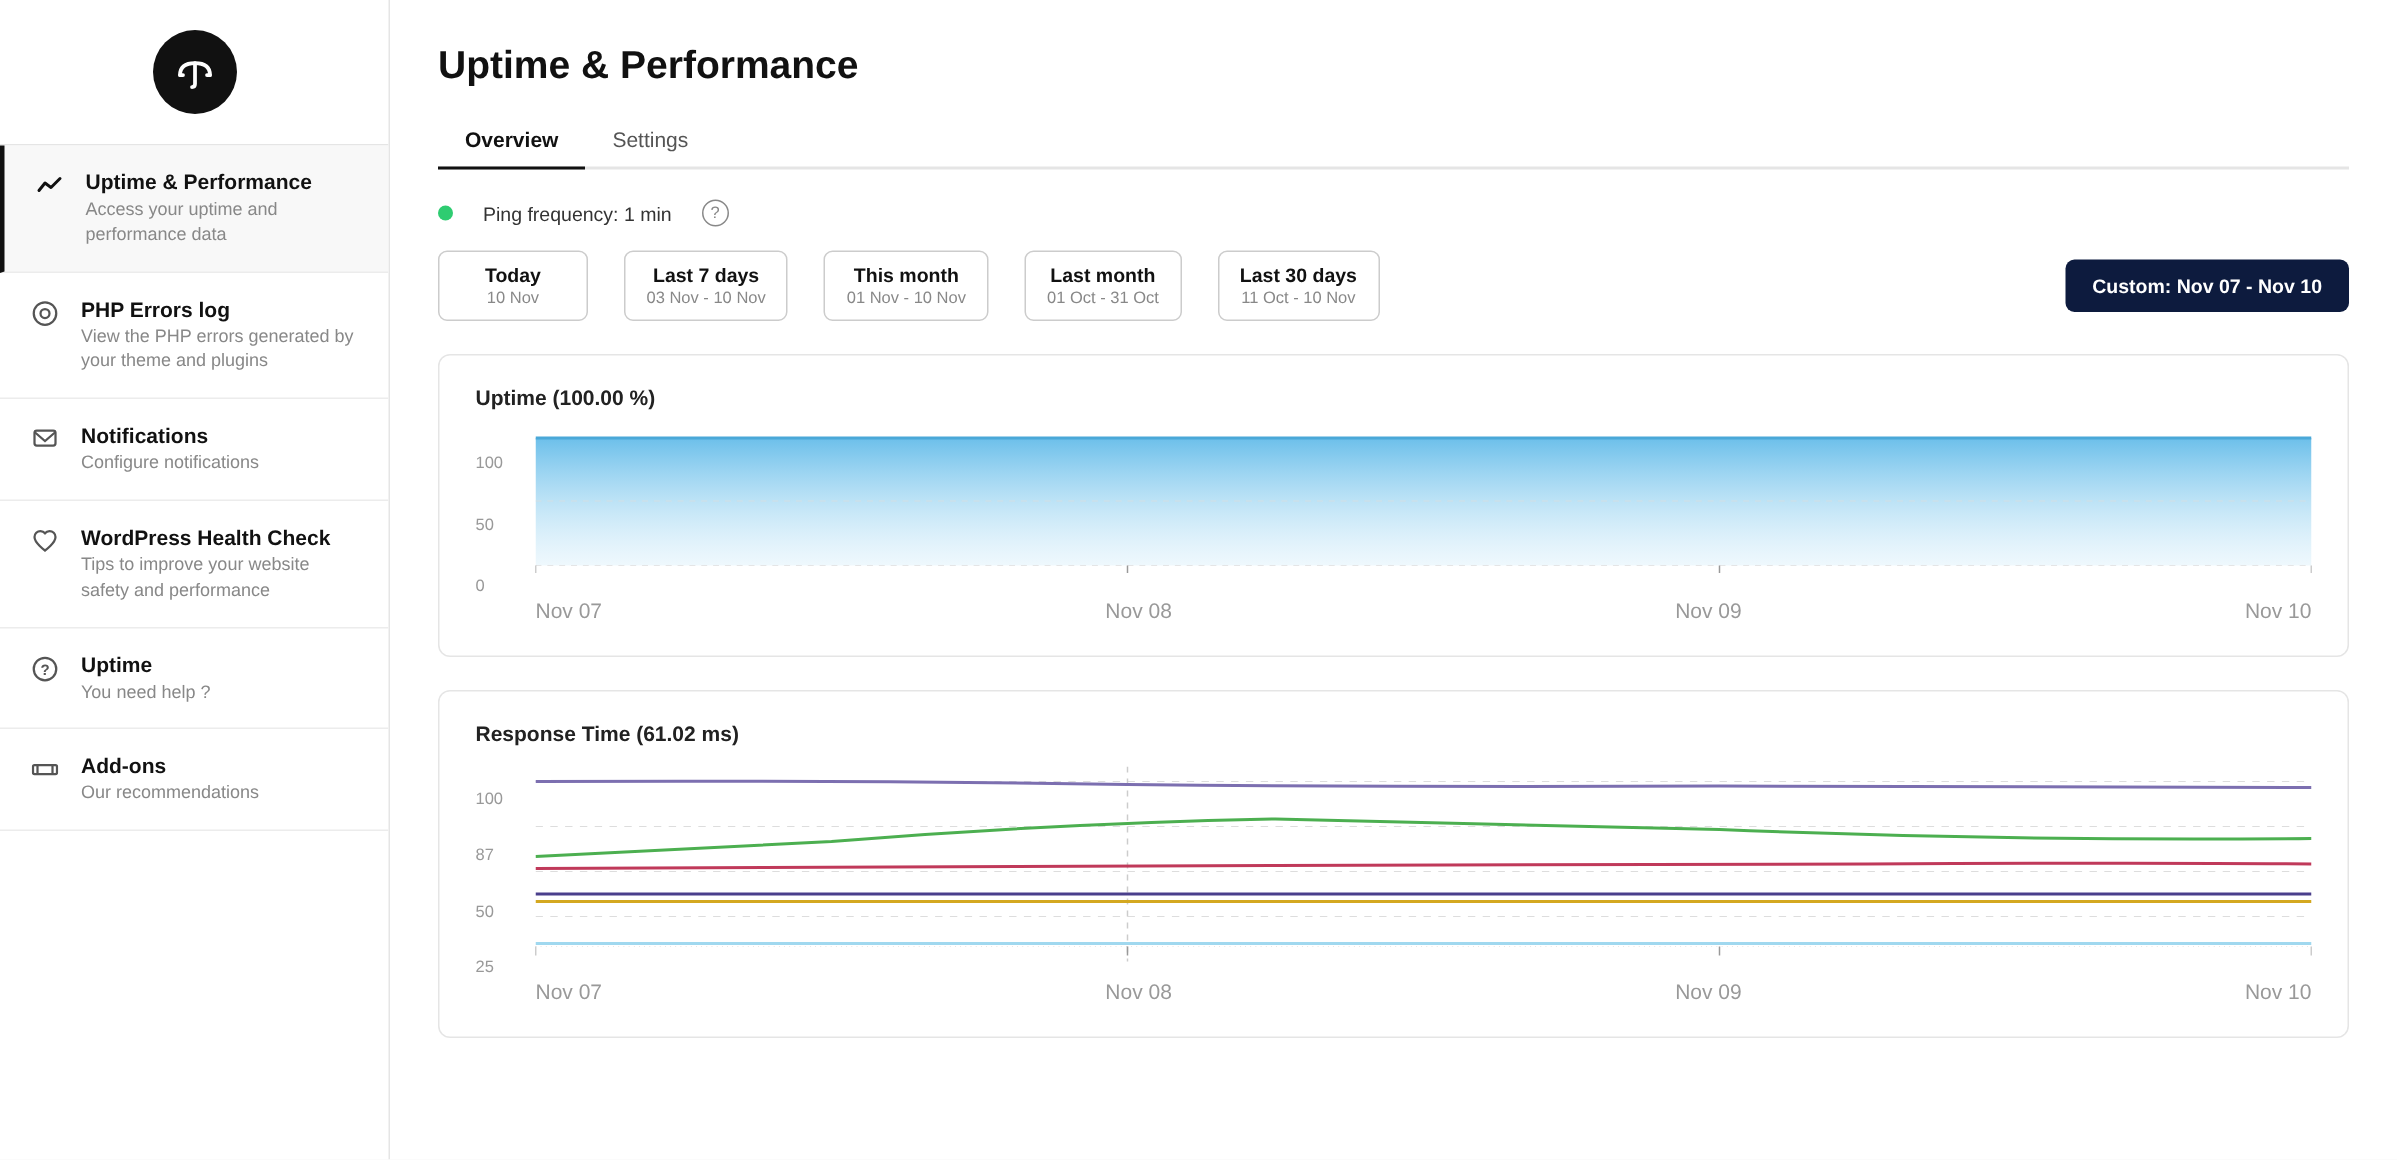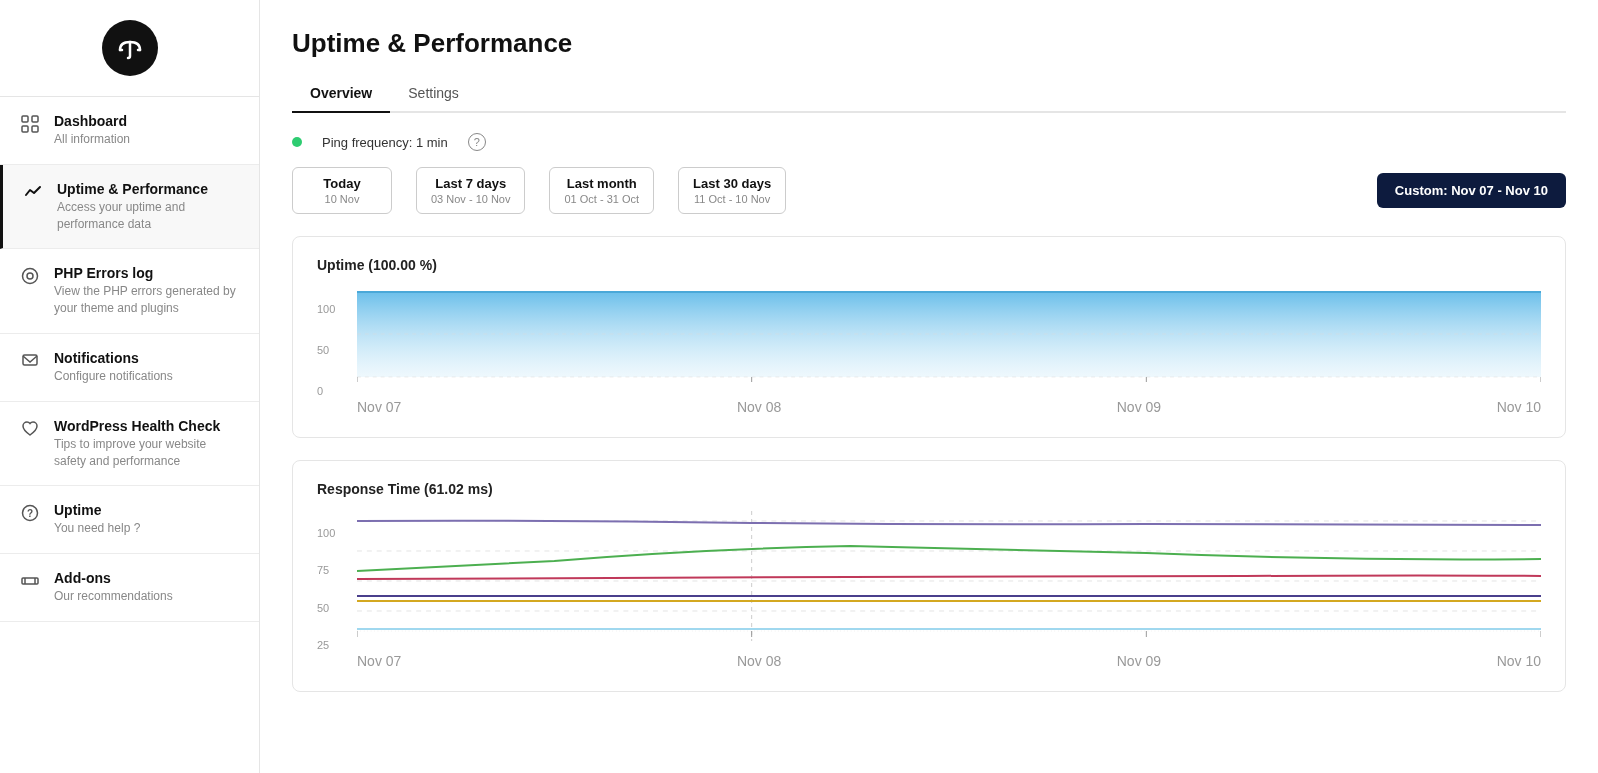--- a/index.html
+++ b/index.html
@@ -247,34 +247,20 @@
     <div class="logo-circle">
       <svg width="28" height="28" viewBox="0 0 28 28" fill="none">
         <path d="M4 16 Q4 8 14 8 Q24 8 24 16" stroke="white" stroke-width="2.5" fill="none" stroke-linecap="round"></path>
         <path d="M14 8 L14 22 Q14 24 12 24" stroke="white" stroke-width="2.5" fill="none" stroke-linecap="round"></path>
         <line x1="4" y1="16" x2="6" y2="16" stroke="white" stroke-width="2.5" stroke-linecap="round"></line>
         <line x1="22" y1="16" x2="24" y2="16" stroke="white" stroke-width="2.5" stroke-linecap="round"></line>
       </svg>
     </div>
   </div>
 
-  <div class="sidebar-item">
-    <span class="icon">
-      <svg width="18" height="18" viewBox="0 0 18 18" fill="none">
-        <rect x="1" y="1" width="6" height="6" rx="1" stroke="#555" stroke-width="1.5"></rect>
-        <rect x="11" y="1" width="6" height="6" rx="1" stroke="#555" stroke-width="1.5"></rect>
-        <rect x="1" y="11" width="6" height="6" rx="1" stroke="#555" stroke-width="1.5"></rect>
-        <rect x="11" y="11" width="6" height="6" rx="1" stroke="#555" stroke-width="1.5"></rect>
-      </svg>
-    </span>
-    <div class="item-text">
-      <div class="item-title">Dashboard</div>
-      <div class="item-sub">All information</div>
-    </div>
-  </div>
 
   <div class="sidebar-item active">
     <span class="icon">
       <svg width="18" height="18" viewBox="0 0 18 18" fill="none">
         <polyline points="2,12 6,7 10,10 16,4" stroke="#111" stroke-width="2" fill="none" stroke-linecap="round" stroke-linejoin="round"></polyline>
       </svg>
     </span>
     <div class="item-text">
       <div class="item-title">Uptime &amp; Performance</div>
       <div class="item-sub">Access your uptime and performance data</div>
@@ -362,20 +348,24 @@
   </div>
 
   <div class="date-filters">
     <div class="date-btn">
       <span class="btn-label">Today</span>
       <span class="btn-range">10 Nov</span>
     </div>
     <div class="date-btn">
       <span class="btn-label">Last 7 days</span>
       <span class="btn-range">03 Nov - 10 Nov</span>
+    </div>
+    <div class="date-btn">
+      <span class="btn-label">This month</span>
+      <span class="btn-range">01 Nov - 10 Nov</span>
     </div>
     <div class="date-btn">
       <span class="btn-label">Last month</span>
       <span class="btn-range">01 Oct - 31 Oct</span>
     </div>
     <div class="date-btn">
       <span class="btn-label">Last 30 days</span>
       <span class="btn-range">11 Oct - 10 Nov</span>
     </div>
     <button class="date-btn-custom">Custom: Nov 07 - Nov 10</button>
@@ -418,21 +408,21 @@
         <span>Nov 10</span>
       </div>
     </div>
   </div>
 
   <div class="chart-section">
     <div class="chart-title">Response Time (61.02 ms)</div>
     <div class="chart-area response-chart-area">
       <div class="chart-y-labels">
         <span>100</span>
-        <span>75</span>
+        <span>87</span>
         <span>50</span>
         <span>25</span>
       </div>
       <div class="chart-plot">
         <svg class="response-svg" viewBox="0 0 1200 140" preserveAspectRatio="none">
 
           <line x1="0" y1="10" x2="1200" y2="10" stroke="#ddd" stroke-width="0.8" stroke-dasharray="5,5"></line>
           <line x1="0" y1="40" x2="1200" y2="40" stroke="#ddd" stroke-width="0.8" stroke-dasharray="5,5"></line>
           <line x1="0" y1="70" x2="1200" y2="70" stroke="#ddd" stroke-width="0.8" stroke-dasharray="5,5"></line>
           <line x1="0" y1="100" x2="1200" y2="100" stroke="#ddd" stroke-width="0.8" stroke-dasharray="5,5"></line>

